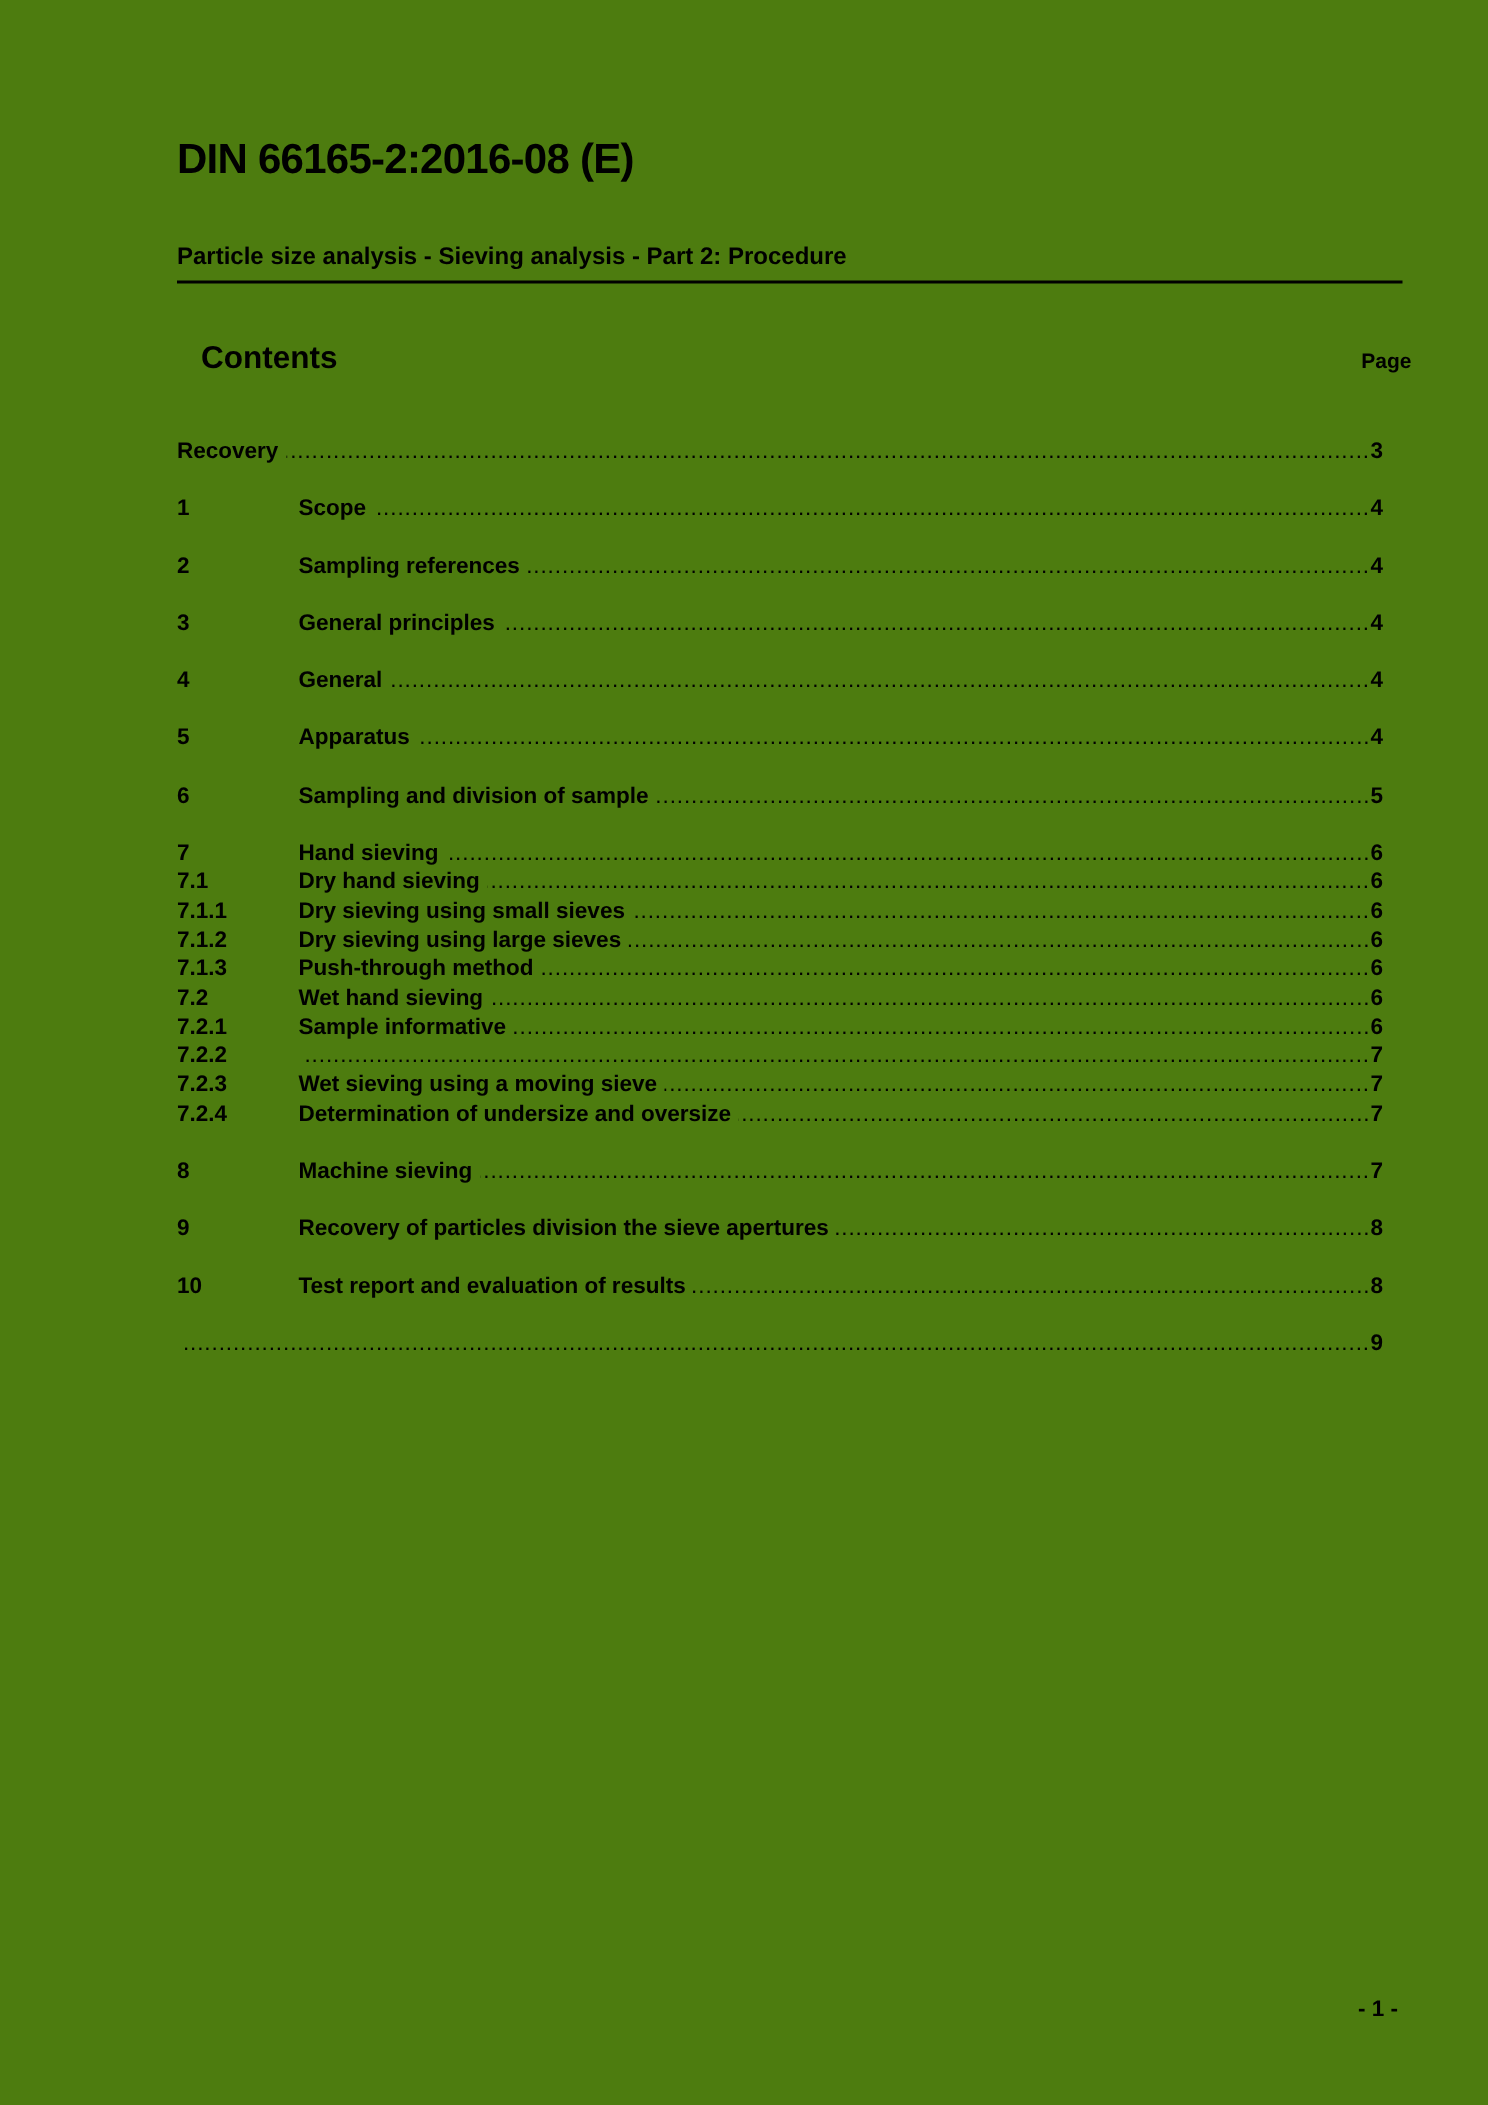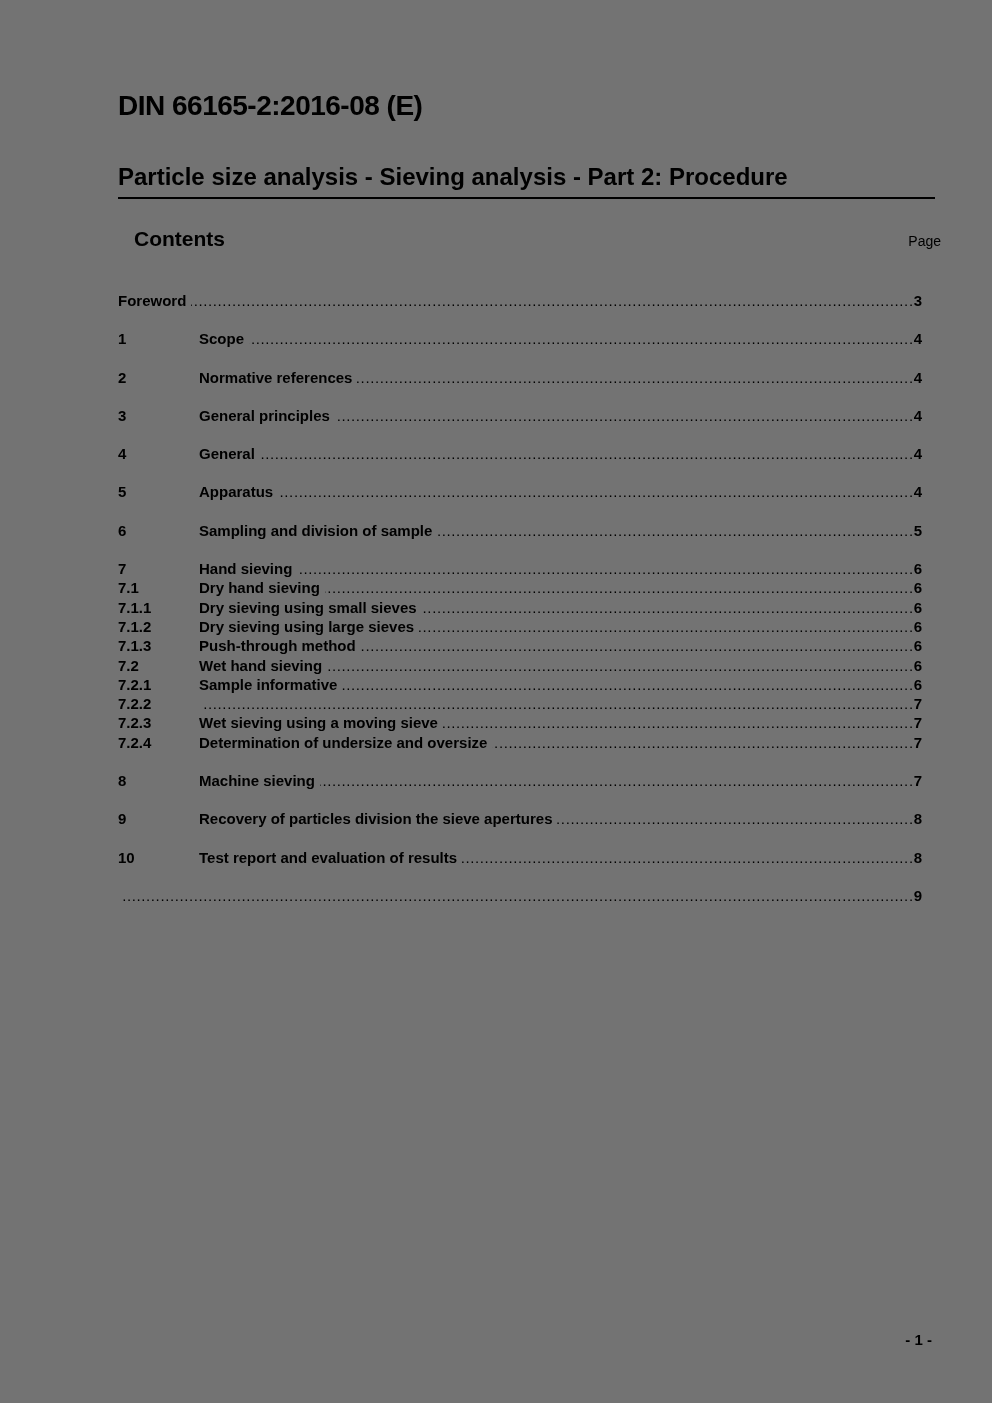--- a/index.html
+++ b/index.html
@@ -9,57 +9,57 @@
     height: 1403px;
     position: relative;
     font-family: "Liberation Sans", sans-serif;
     color: #000000;
   }
   .page {
     position: absolute;
     left: 0; top: 0;
     width: 992px;
     height: 1403px;
-    background: #737373;
+    background: #4d7c0f;
     overflow: hidden;
   }
   .content {
     position: absolute;
     left: 118px;
     width: 817px;
   }
   .doc-code {
     top: 90px;
     font-size: 28px;
     font-weight: bold;
     letter-spacing: -0.5px;
     white-space: nowrap;
   }
   .doc-title {
     top: 163px;
-    font-size: 24px;
+    font-size: 16px;
     font-weight: bold;
     padding-bottom: 6px;
     border-bottom: 2px solid #000000;
     white-space: nowrap;
   }
   .contents-row {
     top: 227px;
     display: flex;
     justify-content: space-between;
     align-items: baseline;
     margin-left: 16px;
   }
   .contents-heading {
     font-size: 21px;
     font-weight: bold;
   }
   .page-col-label {
     font-size: 14px;
-    font-weight: normal;
+    font-weight: bold;
     padding-right: 10px;
   }
   .toc {
     top: 291px;
     font-size: 15px;
     font-weight: bold;
   }
   .toc-row {
     display: flex;
     align-items: baseline;
@@ -106,33 +106,33 @@
   <div class="content doc-title">Particle size analysis - Sieving analysis - Part 2: Procedure</div>
 
   <div class="content contents-row">
     <span class="contents-heading">Contents</span>
     <span class="page-col-label">Page</span>
   </div>
 
   <div class="content toc" id="toc">
       <div class="toc-row">
 
-    <span class="toc-label">Foreword</span>
+    <span class="toc-label">Recovery</span>
     <span class="toc-leader"></span>
     <span class="toc-page">3</span>
   </div>
       <div class="toc-row gap">
     <span class="toc-num">1</span>
     <span class="toc-label">Scope</span>
     <span class="toc-leader"></span>
     <span class="toc-page">4</span>
   </div>
       <div class="toc-row gap">
     <span class="toc-num">2</span>
-    <span class="toc-label">Normative references</span>
+    <span class="toc-label">Sampling references</span>
     <span class="toc-leader"></span>
     <span class="toc-page">4</span>
   </div>
       <div class="toc-row gap">
     <span class="toc-num">3</span>
     <span class="toc-label">General principles</span>
     <span class="toc-leader"></span>
     <span class="toc-page">4</span>
   </div>
       <div class="toc-row gap">

